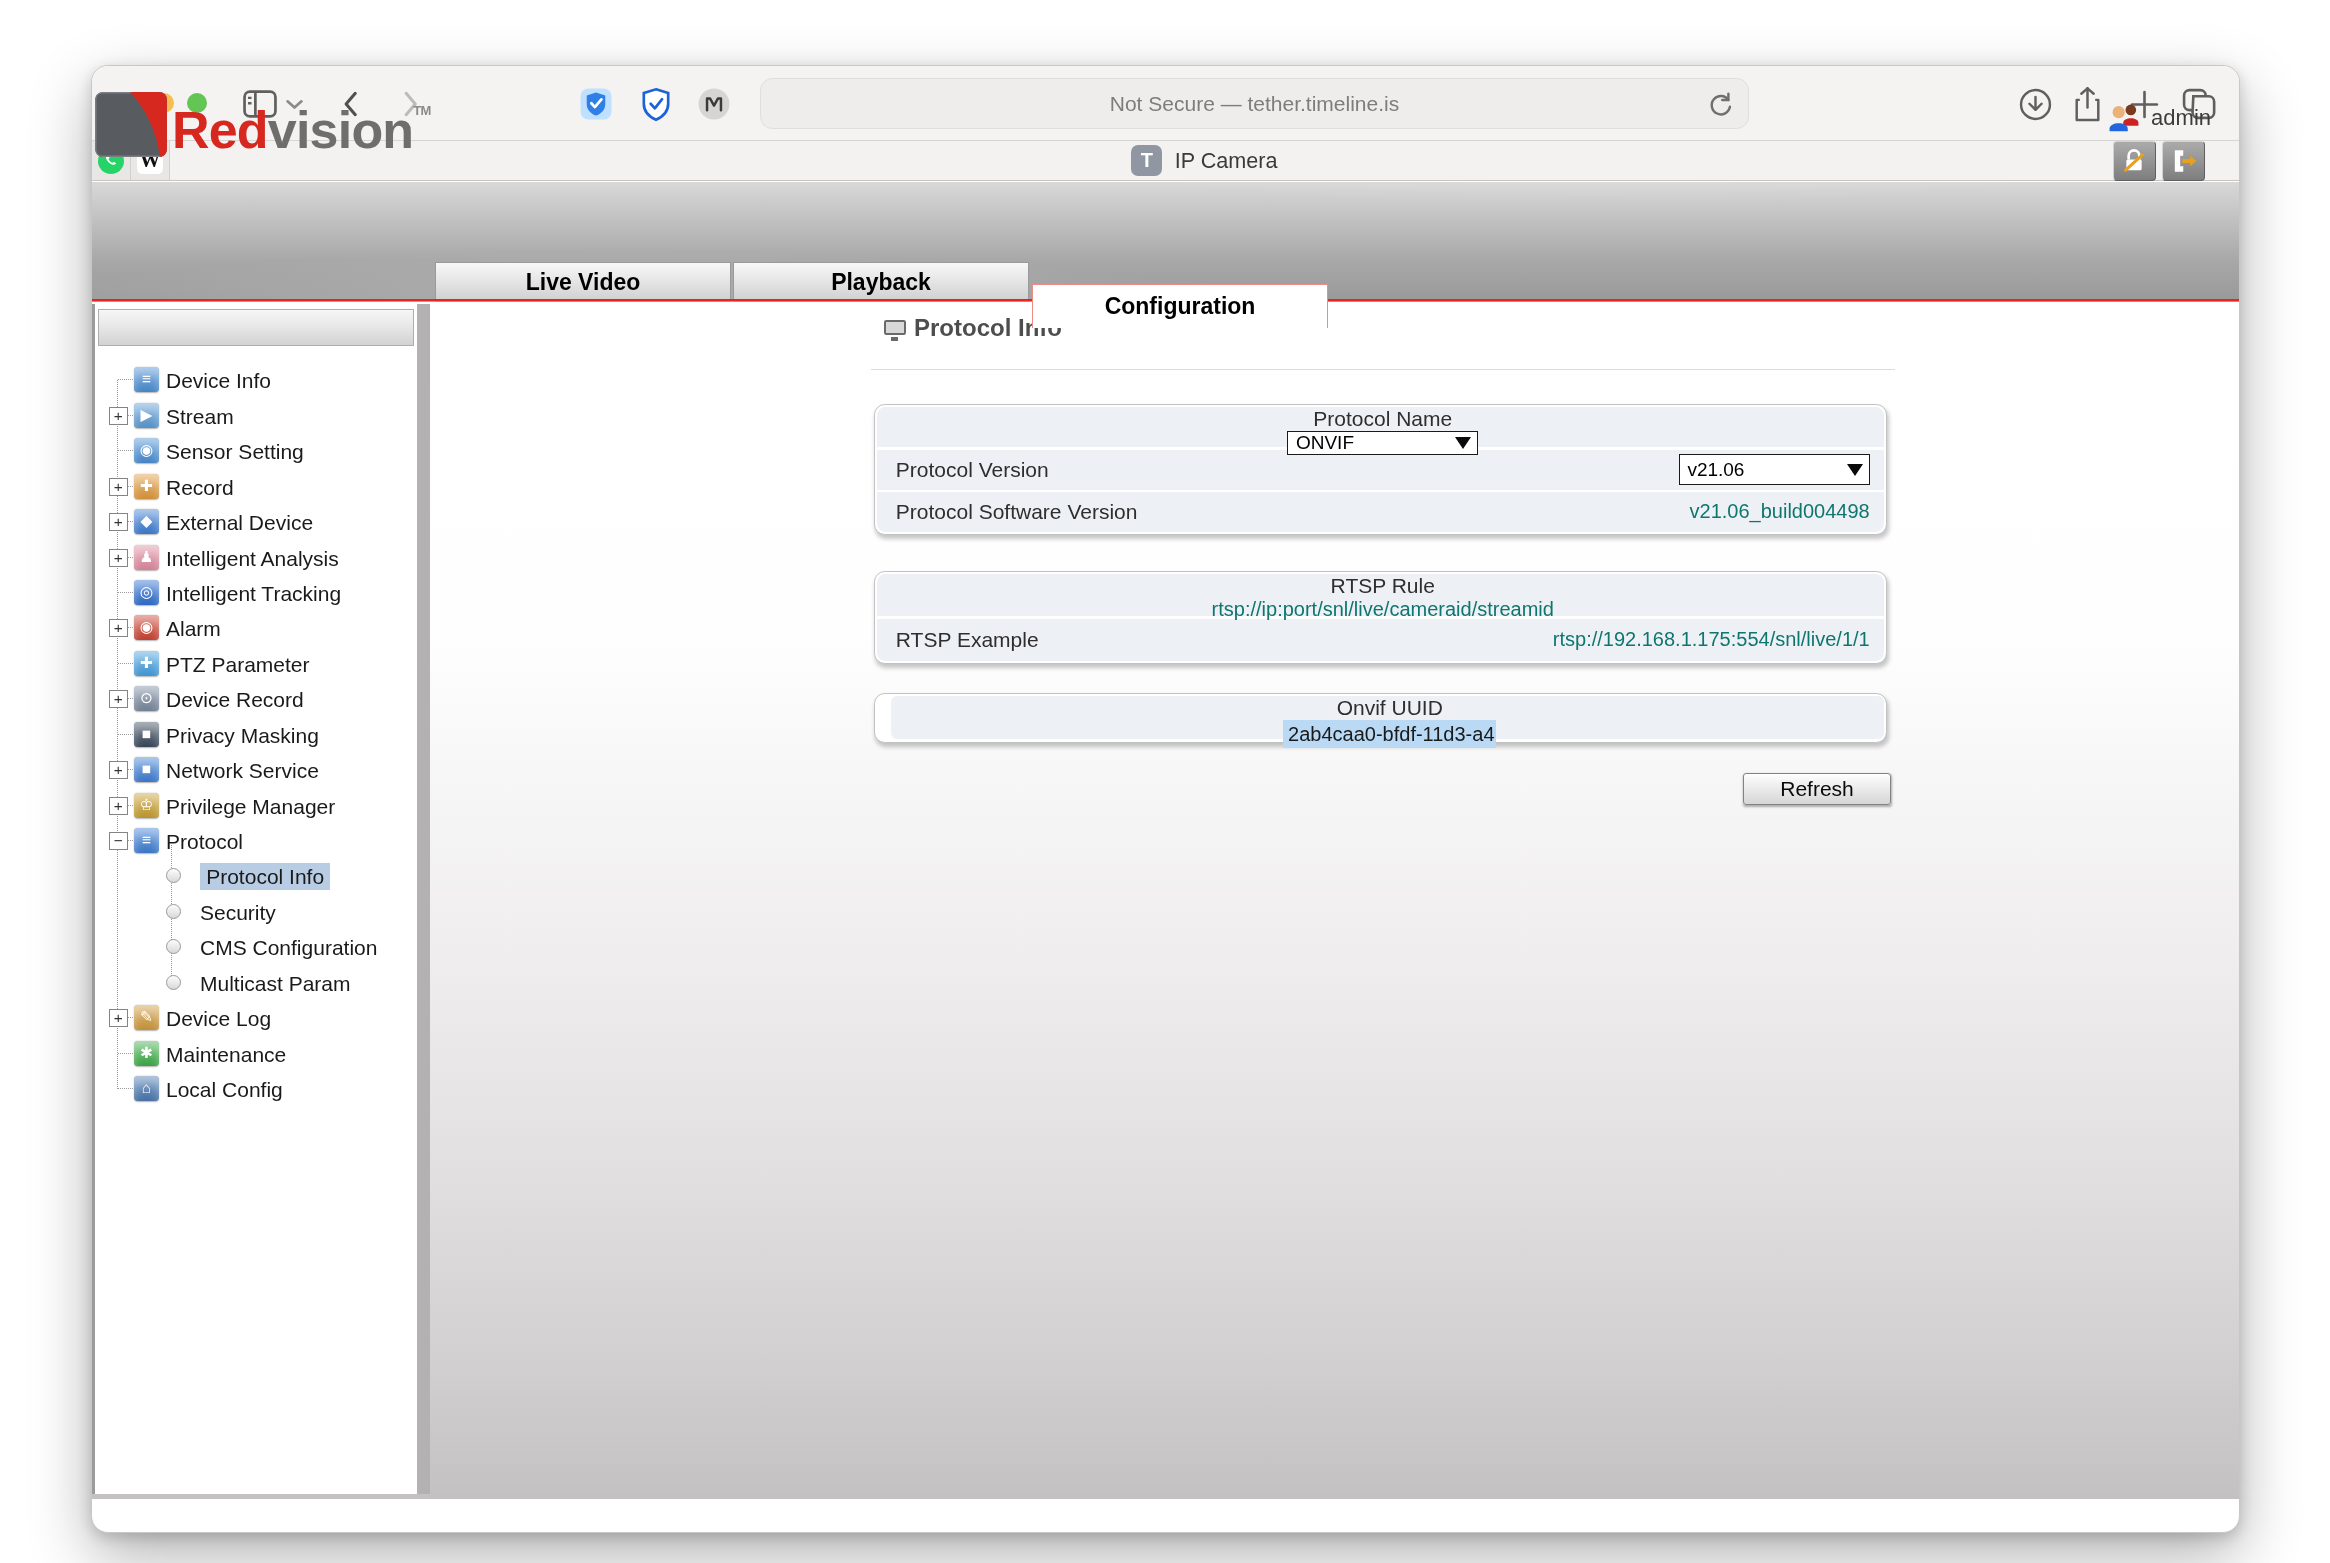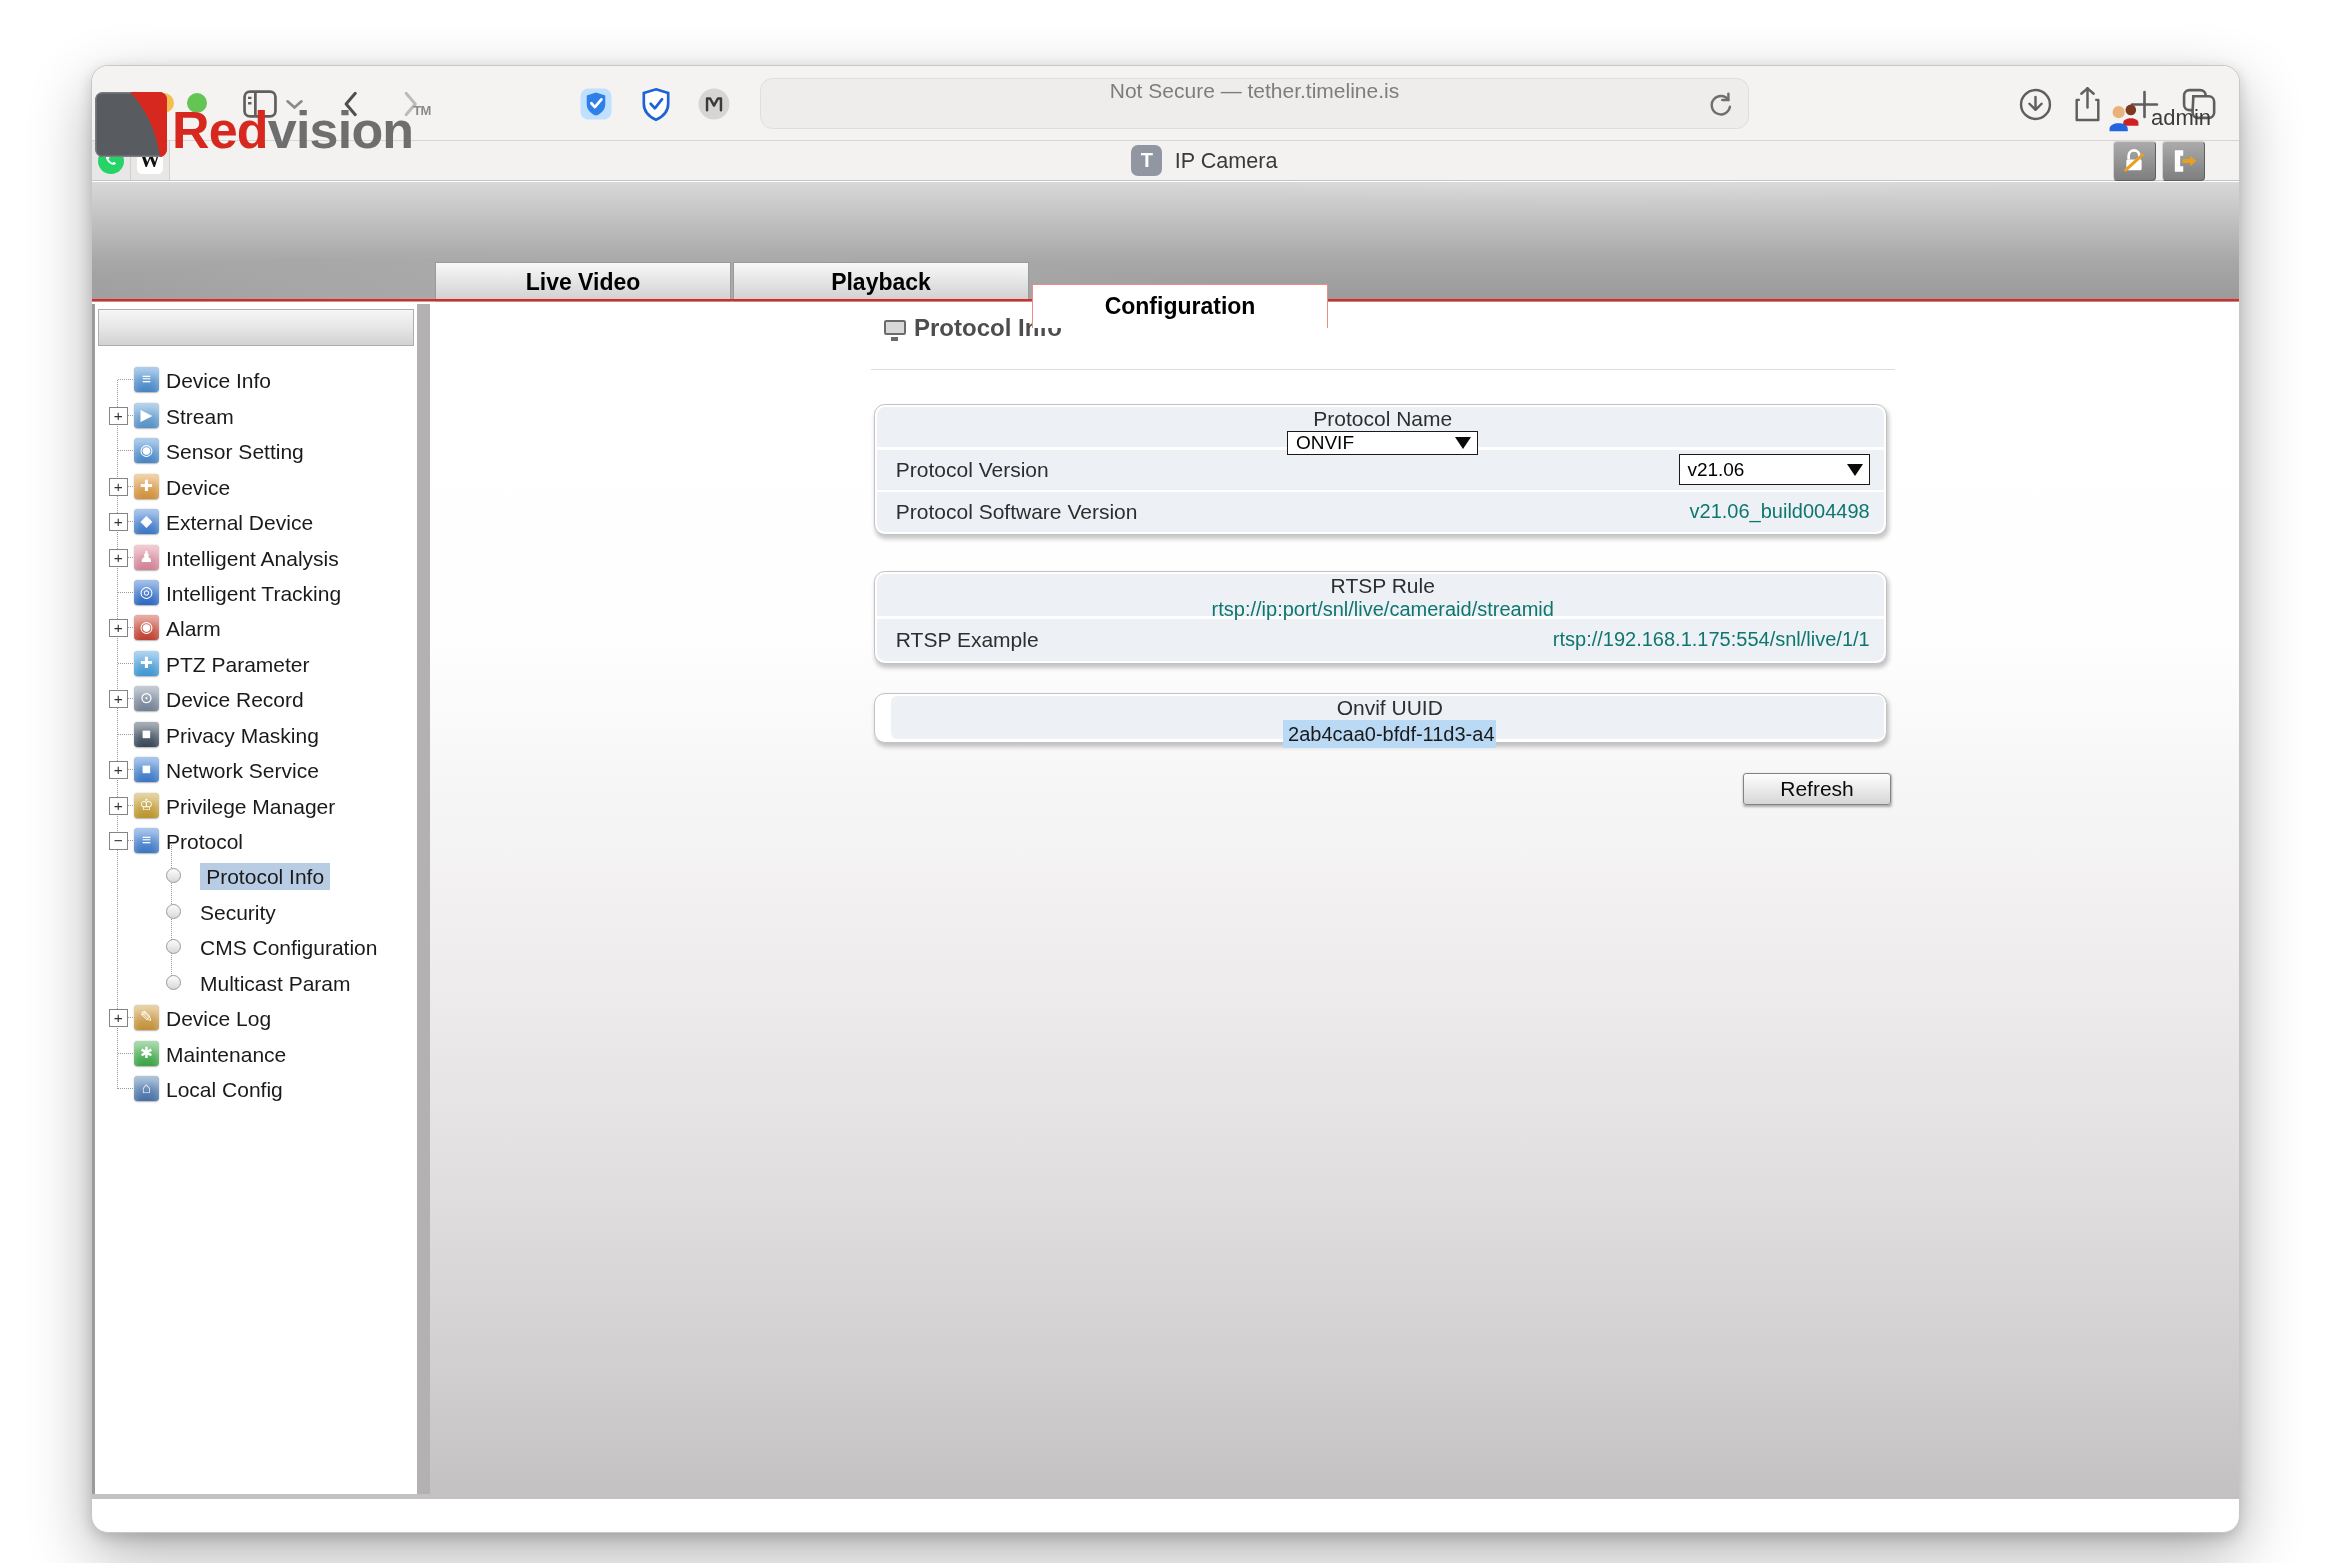--- a/index.html
+++ b/index.html
@@ -8,21 +8,21 @@
   
   .window { position:absolute; left:91px; top:65px; width:2149px; height:1468px;
     background:#fff; border-radius:17px; border:0.8px solid #c9c7c5; overflow:hidden;
     box-shadow:0 23px 62px rgba(0,0,0,.30), 0 4.6px 14px rgba(0,0,0,.16); }
 
   
   .toolbar { position:absolute; left:0; top:0; right:0; height:75px; background:#f5f3f1; border-bottom:0.8px solid #d7d5d3; }
   .light { position:absolute; top:27px; width:20px; height:20px; border-radius:50%; }
   .tbtn { position:absolute; top:18.5px; width:39px; height:39px; display:flex; align-items:center; justify-content:center; }
   .urlbar { position:absolute; left:668px; top:12.3px; width:989px; height:51px; background:#efedeb; border:0.8px solid #e0dedc;
-    border-radius:12.3px; display:flex; align-items:flex-start; justify-content:center; }
+    border-radius:12.3px; display:flex; align-items:center; justify-content:center; }
   .urltext { font-size:21px; color:#7d7d7d; }
   .reload { position:absolute; right:14px; top:10.8px; }
 
   
   .tabstrip { position:absolute; left:0; top:75px; right:0; height:40px; background:#e9e7e5; border-bottom:0.8px solid #c6c4c2; }
   .pinned { position:absolute; top:0; width:39px; height:39px; display:flex; align-items:center; justify-content:center; border-right:0.8px solid #d2d0ce; }
   .wa { width:26px; height:26px; border-radius:50%; background:#25d366; display:flex; align-items:center; justify-content:center; }
   .wiki { width:26px; height:26px; border-radius:5.4px; background:#fff; display:flex; align-items:center; justify-content:center;
     font-family:"Liberation Serif", serif; font-weight:bold; font-size:21px; color:#111; }
   .activetab { position:absolute; left:78px; top:0; right:0; height:39px; background:#f4f2f0;
@@ -291,21 +291,21 @@
     <span class="tlabel">Stream</span>
   </div>
   <div class="trow" style="top:367px;z-index:3;">
 
     <span class="ticon" style="background: linear-gradient(rgba(255, 255, 255, 0.35), rgba(0, 0, 0, 0.08)), rgb(74, 143, 212);">◉</span>
     <span class="tlabel">Sensor Setting</span>
   </div>
   <div class="trow" style="top:403px;z-index:3;">
     <span class="exp">+</span>
     <span class="ticon" style="background: linear-gradient(rgba(255, 255, 255, 0.35), rgba(0, 0, 0, 0.08)), rgb(224, 154, 60);">✚</span>
-    <span class="tlabel">Device</span>
+    <span class="tlabel">Record</span>
   </div>
   <div class="trow" style="top:438px;z-index:3;">
     <span class="exp">+</span>
     <span class="ticon" style="background: linear-gradient(rgba(255, 255, 255, 0.35), rgba(0, 0, 0, 0.08)), rgb(63, 127, 212);">◆</span>
     <span class="tlabel">External Device</span>
   </div>
   <div class="trow" style="top:474px;z-index:3;">
     <span class="exp">+</span>
     <span class="ticon" style="background: linear-gradient(rgba(255, 255, 255, 0.35), rgba(0, 0, 0, 0.08)), rgb(224, 140, 160);">♟</span>
     <span class="tlabel">Intelligent Analysis</span>

